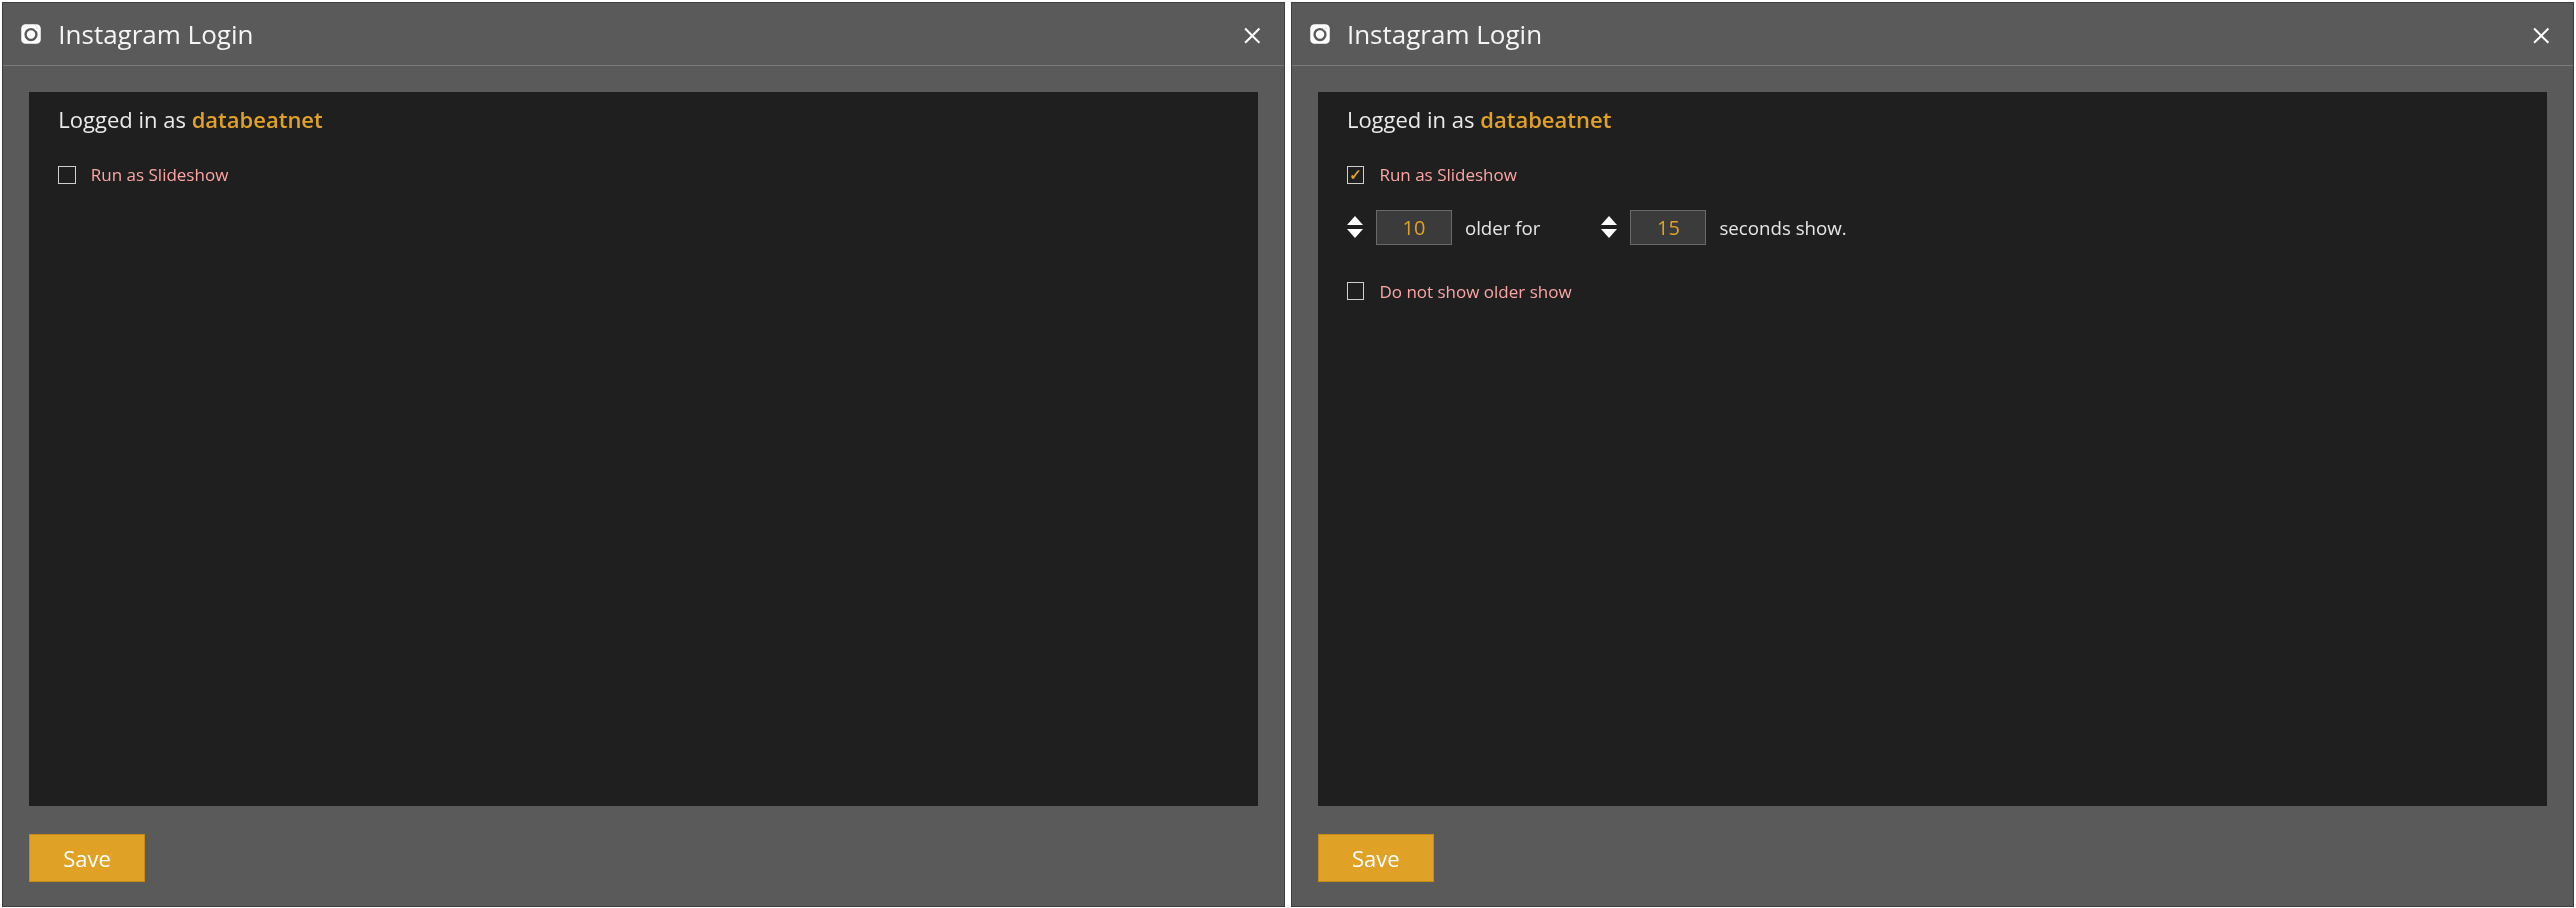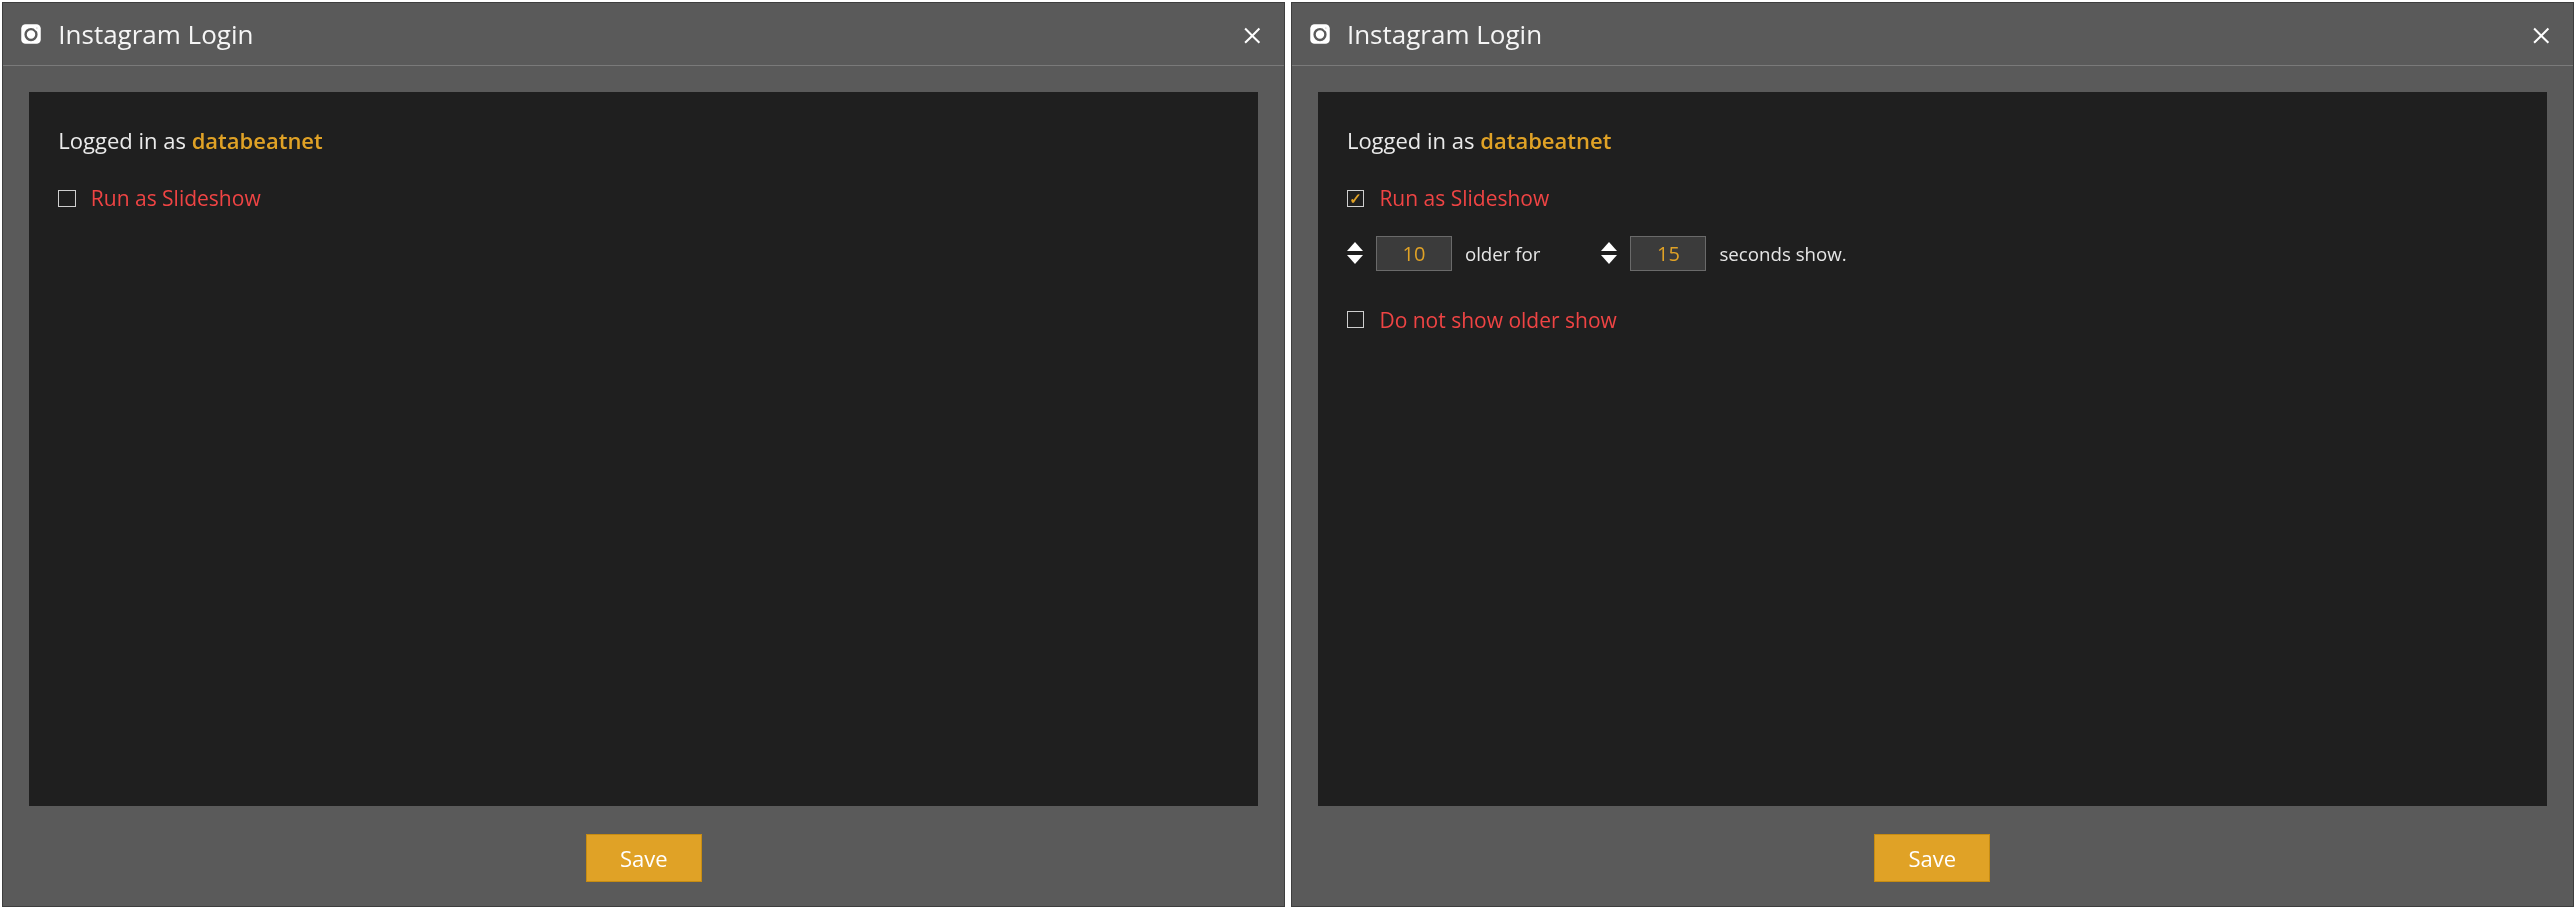--- a/index.html
+++ b/index.html
@@ -51,21 +51,21 @@
   }
   .body-area {
     flex: 1;
     padding: 26px 26px 11.7px 26px;
     display: flex;
     flex-direction: column;
   }
   .panel {
     background: #1f1f1f;
     flex: 1;
-    padding: 33px 29px;
+    padding: 12px 29px;
     color: #eaeaea;
     font-size: 21px;
   }
   .logged-in-line {
     font-size: 22px;
     margin-bottom: 29px;
   }
   .username {
     color: #e0a226;
     font-weight: 600;
@@ -87,22 +87,22 @@
     flex-shrink: 0;
   }
   .checkbox.checked::after {
     content: "✓";
     font-size: 15px;
     line-height: 1;
     color: #e0a226;
     font-weight: bold;
   }
   .check-label {
-    font-size: 21px;
-    color: #ef4444;
+    font-size: 17px;
+    color: #fca5a5;
   }
   .slideshow-row {
     display: flex;
     align-items: center;
     gap: 13px;
     margin: 23.4px 0 35px 0;
     flex-wrap: wrap;
   }
   .spinner {
     display: flex;
@@ -127,21 +127,21 @@
     text-align: center;
     font-size: 20px;
     font-family: inherit;
   }
   .inline-text {
     font-size: 18.7px;
     color: #e6e6e6;
   }
   .footer {
     display: flex;
-    justify-content: center;
+    justify-content: flex-start;
     padding: 16.4px 26px 23.4px 26px;
   }
   .save-btn {
     background: #e0a226;
     border: 1.2px solid #c78c12;
     color: #fff;
     font-size: 22px;
     padding: 8.2px 33px;
     cursor: pointer;
     font-family: inherit;

